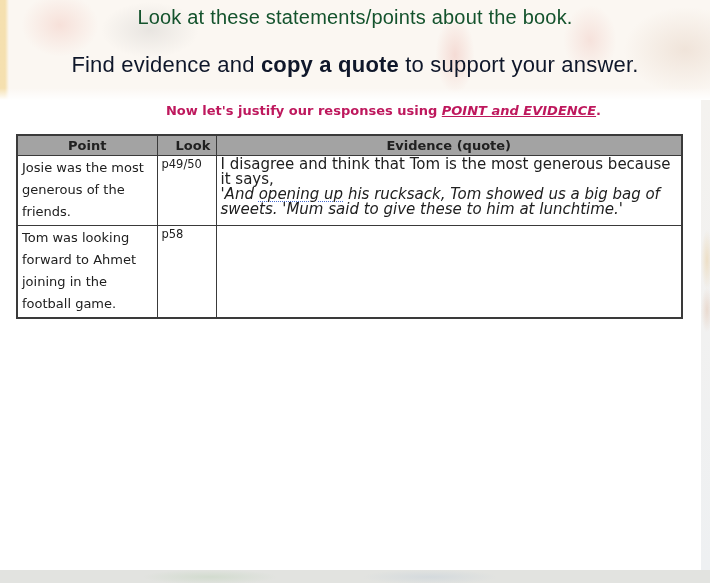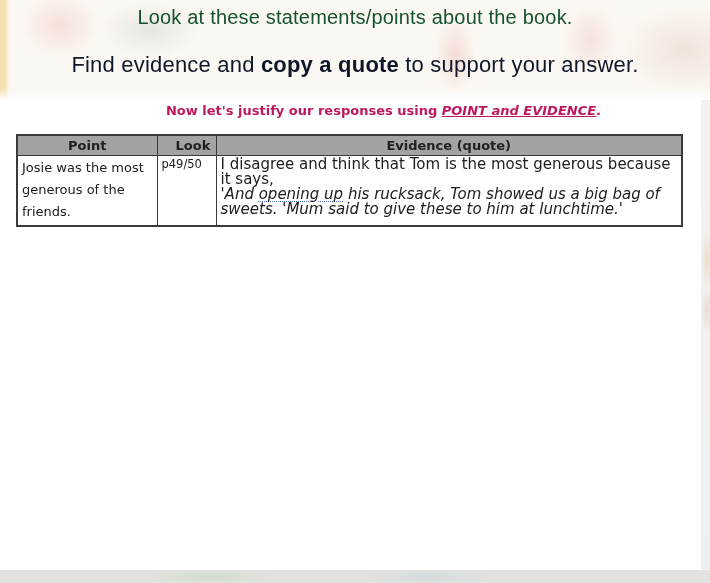--- a/index.html
+++ b/index.html
@@ -142,14 +142,19 @@
       <th>Look</th>
       <th>Evidence (quote)</th>
     </tr>
   </thead>
   <tbody>
     <tr class="r1">
       <td class="point-cell">Josie was the most generous of the friends.</td>
       <td class="page-cell">p49/50</td>
       <td class="evidence-cell"><span>I disagree and think that Tom is the most generous because it says,</span><span class="evidence-quote"><span>'And </span><span class="spellcheck">opening up</span><span> his rucksack, Tom showed us a big bag of sweets. 'Mum said to give these to him at lunchtime.'</span></span></td>
     </tr>
+    <tr class="r4">
+      <td class="point-cell">Tom was looking forward to Ahmet joining in the football game.</td>
+      <td class="page-cell">p58</td>
+      <td class="evidence-cell"></td>
+    </tr>
   </tbody>
 </table>
 
 </body></html>

